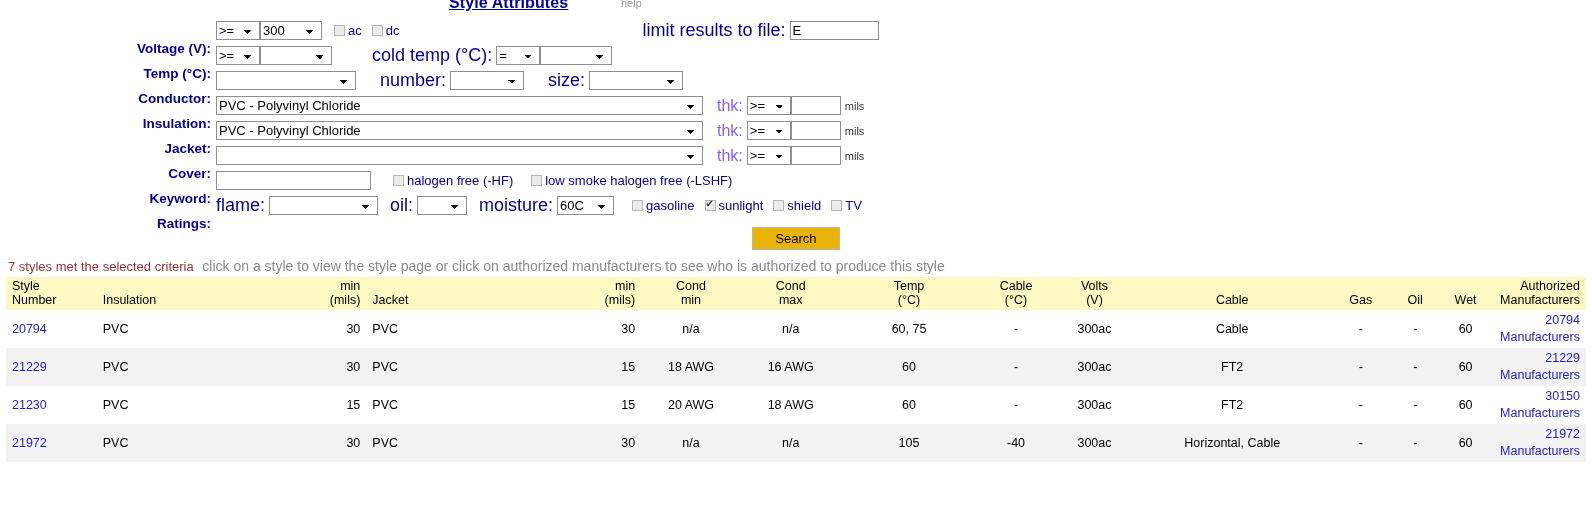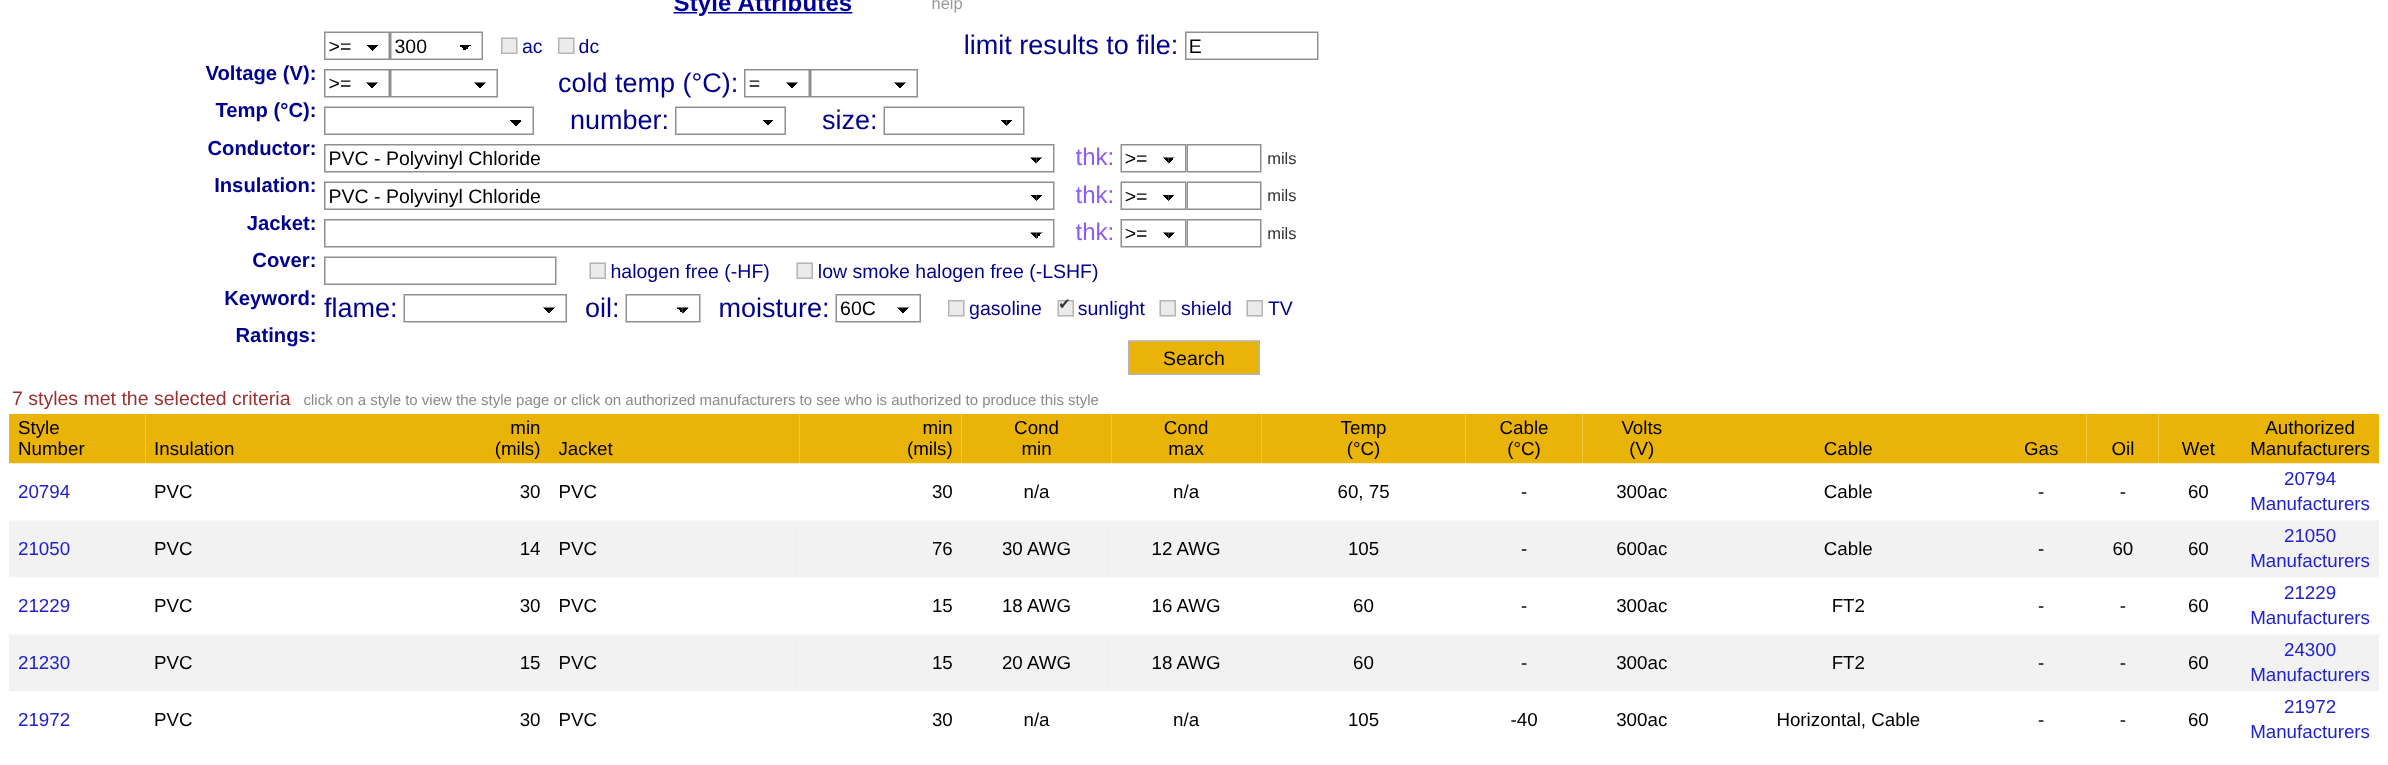--- a/index.html
+++ b/index.html
@@ -162,33 +162,33 @@
   .results-line {
     margin: 8px 0 3px 8px;
     white-space: nowrap;
   }
   .results-count {
     color: #9b3030;
     font-size: 13px;
   }
   .results-hint {
     color: #8a8a8a;
-    font-size: 10px;
+    font-size: 14px;
     padding-left: 5px;
   }
 
   
   table.results {
     border-collapse: collapse;
     width: 1580px;
     margin-left: 6px;
     font-size: 12.5px;
   }
   table.results thead th {
-    background: #eab308;
+    background: #fef9c3;
     font-weight: normal;
     color: #000;
     font-size: 12.5px;
     padding: 2px 6px 3px 6px;
     vertical-align: bottom;
     line-height: 14px;
   }
   table.results tbody td {
     padding: 2px 6px;
     line-height: 17px;
@@ -204,21 +204,21 @@
   .c-min2    { width: 110px; text-align: right; }
   .c-cmin    { width: 100px; text-align: center; }
   .c-cmax    { width: 100px; text-align: center; }
   .c-temp    { width: 145px; text-align: center; }
   .c-cold    { width: 72px;  text-align: center; }
   .c-volts   { width: 75px;  text-align: center; }
   .c-flame   { width: 210px; text-align: center; }
   .c-gas     { width: 55px;  text-align: center; }
   .c-oil     { width: 40px;  text-align: center; }
   .c-wet     { width: 45px;  text-align: center; }
-  .c-mfr     { text-align: center; padding-left: 8px !important; }
+  .c-mfr     { text-align: right; padding-left: 8px !important; }
 
   a.tlink {
     color: #2222cc;
     text-decoration: none;
   }
 </style>
 </head>
 <body>
 
 <div class="title-bar">
@@ -444,37 +444,20 @@
       <td class="c-cmin">n/a</td>
       <td class="c-cmax">n/a</td>
       <td class="c-temp">60, 75</td>
       <td class="c-cold">-</td>
       <td class="c-volts">300ac</td>
       <td class="c-flame">Cable</td>
       <td class="c-gas">-</td>
       <td class="c-oil">-</td>
       <td class="c-wet">60</td>
       <td class="c-mfr"><a class="tlink" href="#">20794 Manufacturers</a></td>
-    </tr>
-    <tr>
-      <td class="c-style"><a class="tlink" href="#">21050</a></td>
-      <td class="c-ins">PVC</td>
-      <td class="c-min1">14</td>
-      <td class="c-jkt">PVC</td>
-      <td class="c-min2">76</td>
-      <td class="c-cmin">30 AWG</td>
-      <td class="c-cmax">12 AWG</td>
-      <td class="c-temp">105</td>
-      <td class="c-cold">-</td>
-      <td class="c-volts">600ac</td>
-      <td class="c-flame">Cable</td>
-      <td class="c-gas">-</td>
-      <td class="c-oil">60</td>
-      <td class="c-wet">60</td>
-      <td class="c-mfr"><a class="tlink" href="#">21050 Manufacturers</a></td>
     </tr>
     <tr>
       <td class="c-style"><a class="tlink" href="#">21229</a></td>
       <td class="c-ins">PVC</td>
       <td class="c-min1">30</td>
       <td class="c-jkt">PVC</td>
       <td class="c-min2">15</td>
       <td class="c-cmin">18 AWG</td>
       <td class="c-cmax">16 AWG</td>
       <td class="c-temp">60</td>
@@ -494,21 +477,21 @@
       <td class="c-min2">15</td>
       <td class="c-cmin">20 AWG</td>
       <td class="c-cmax">18 AWG</td>
       <td class="c-temp">60</td>
       <td class="c-cold">-</td>
       <td class="c-volts">300ac</td>
       <td class="c-flame">FT2</td>
       <td class="c-gas">-</td>
       <td class="c-oil">-</td>
       <td class="c-wet">60</td>
-      <td class="c-mfr"><a class="tlink" href="#">24300 Manufacturers</a></td>
+      <td class="c-mfr"><a class="tlink" href="#">30150 Manufacturers</a></td>
     </tr>
     <tr>
       <td class="c-style"><a class="tlink" href="#">21972</a></td>
       <td class="c-ins">PVC</td>
       <td class="c-min1">30</td>
       <td class="c-jkt">PVC</td>
       <td class="c-min2">30</td>
       <td class="c-cmin">n/a</td>
       <td class="c-cmax">n/a</td>
       <td class="c-temp">105</td>

